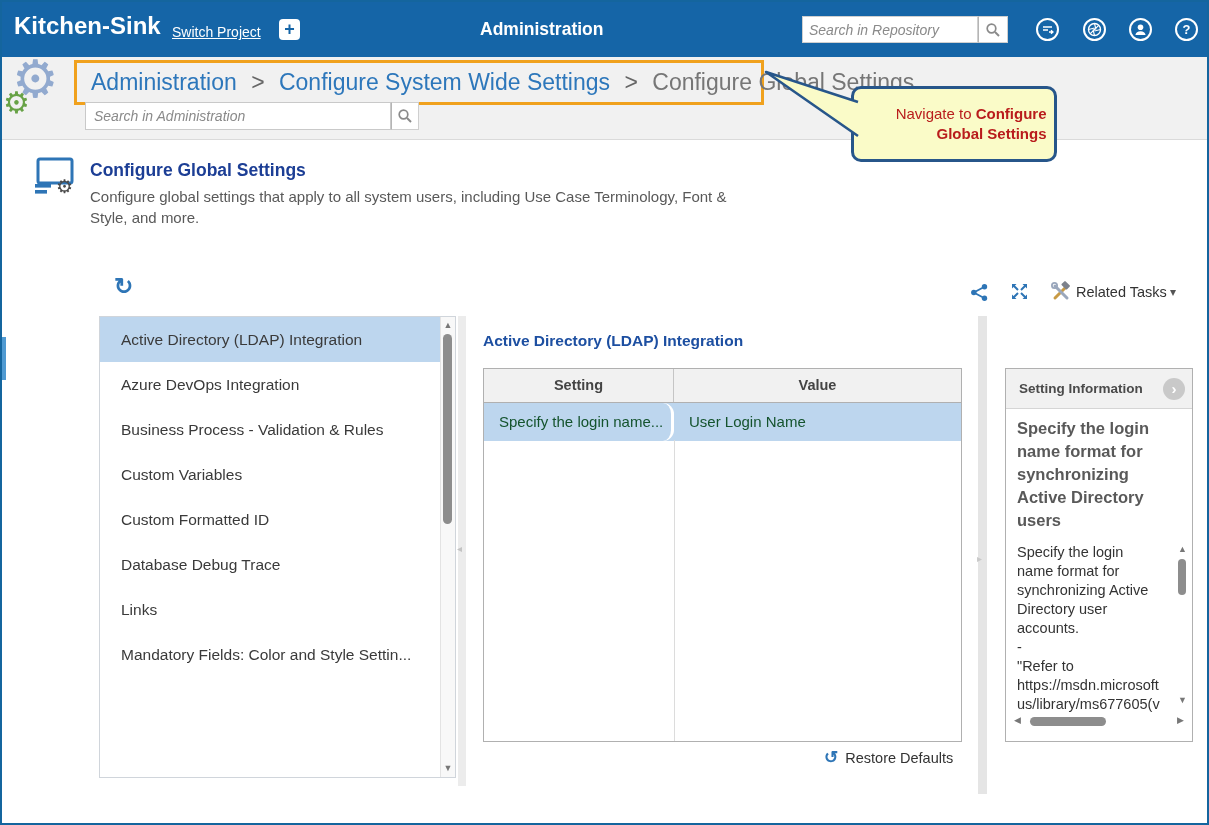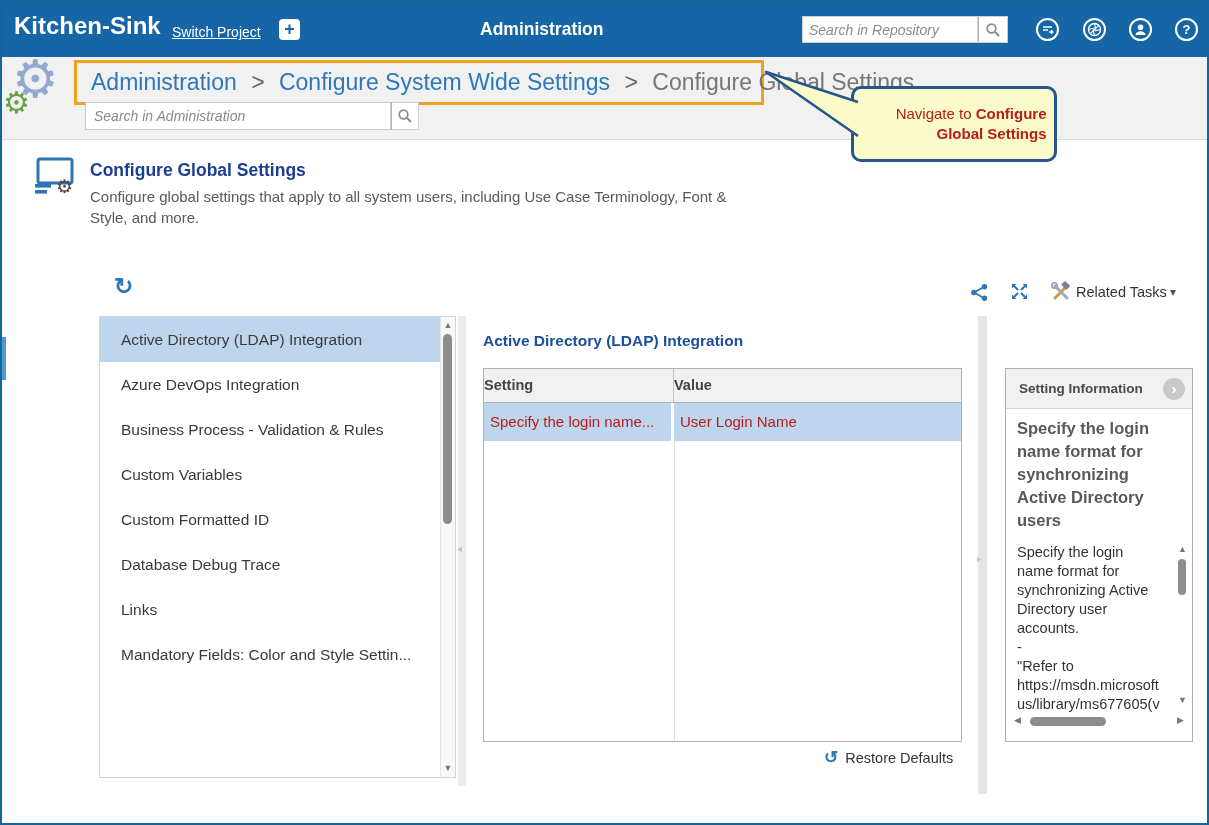--- a/index.html
+++ b/index.html
@@ -61,25 +61,25 @@
   .vscroll{position:absolute;right:0;top:0;width:15px;height:100%;background:#f8f8f8;border-left:1px solid #e3e3e3;box-sizing:border-box;}
   .sb-arrow{position:absolute;left:0;width:100%;text-align:center;font-size:9px;color:#777;cursor:pointer;line-height:1;}
   .sb-thumb{position:absolute;left:2px;width:9px;background:#8d8d8d;border-radius:5px;cursor:pointer;}
   .splitter{position:absolute;background:#ececec;cursor:col-resize;}
   .spl-arrow{position:absolute;left:-1px;font-size:10px;color:#c3c3c3;line-height:1;}
   
   .mid-heading{position:absolute;left:481px;top:330px;font-size:15.5px;font-weight:bold;color:#1d4fa1;}
   .settings-table{position:absolute;left:481px;top:366px;width:479px;height:374px;box-sizing:border-box;
                   border:1px solid #b0b0b0;background:#fff;}
   .tbl-head{display:flex;height:33px;background:#f1f1f1;border-bottom:1px solid #b0b0b0;}
-  .th{font-size:14.5px;font-weight:bold;color:#444;line-height:33px;box-sizing:border-box;}
+  .th{font-size:14.5px;font-weight:bold;color:#444;line-height:33px;text-align:center;box-sizing:border-box;}
   .th.c1{width:190px;border-right:1px solid #c5c5c5;}
   .th.c2{flex:1;}
   .tbl-row{display:flex;height:38px;background:#bdd6ee;cursor:pointer;}
-  .td{font-size:15px;color:#b91c1c;line-height:38px;box-sizing:border-box;padding-left:6px;white-space:nowrap;overflow:hidden;}
+  .td{font-size:15px;color:#14532d;line-height:38px;box-sizing:border-box;padding-left:15px;white-space:nowrap;overflow:hidden;border-radius:11px;}
   .td.c1{width:190px;border-right:3px solid #fff;}
   .td.c2{flex:1;}
   .col-divider{position:absolute;left:190px;top:71px;bottom:0;width:1px;background:#dcdcdc;}
   .restore{position:absolute;left:822px;top:747px;display:flex;align-items:center;gap:7px;cursor:pointer;}
   .restore .undo{font-size:17px;font-weight:bold;color:#2e75b6;line-height:1;}
   .restore .lbl{font-size:14.5px;color:#333;}
   
   .info-panel{position:absolute;left:1003px;top:366px;width:188px;height:374px;box-sizing:border-box;
               border:1px solid #b0b0b0;background:#fff;}
   .info-head{position:absolute;left:0;top:0;width:100%;height:40px;background:#f1f1f1;border-bottom:1px solid #d5d5d5;box-sizing:border-box;}

